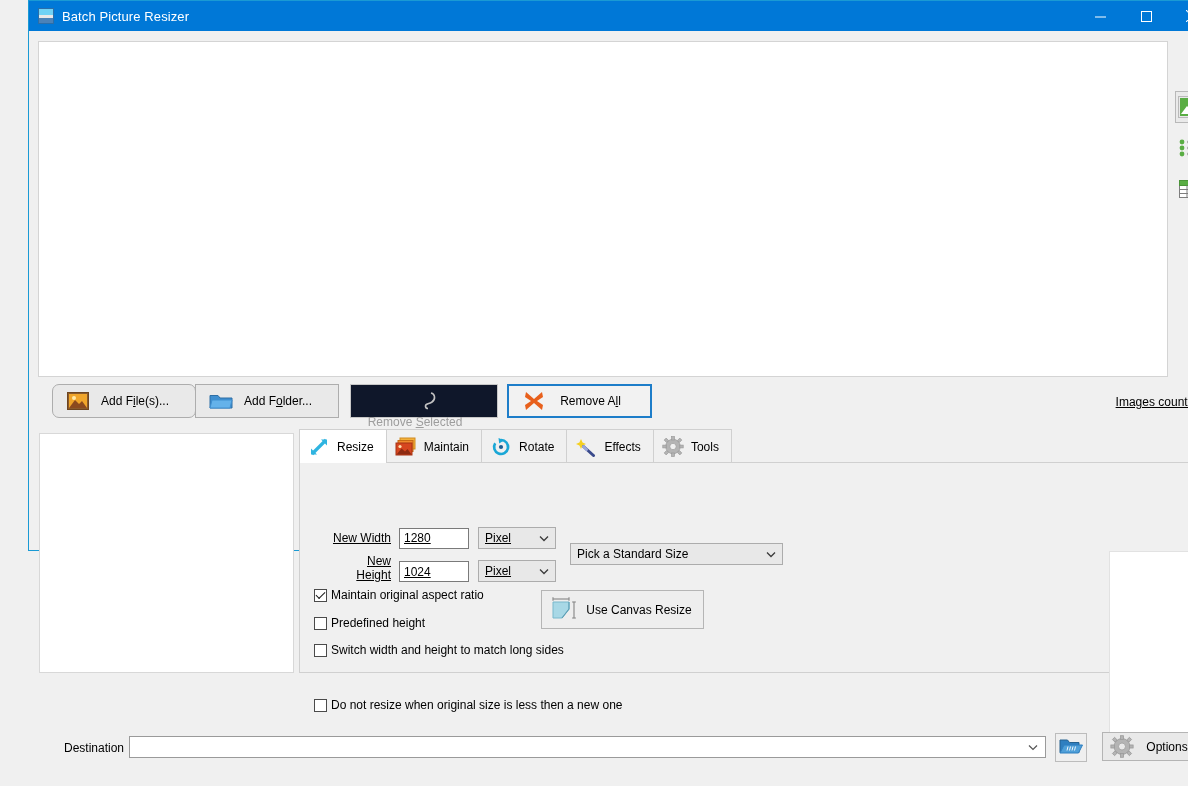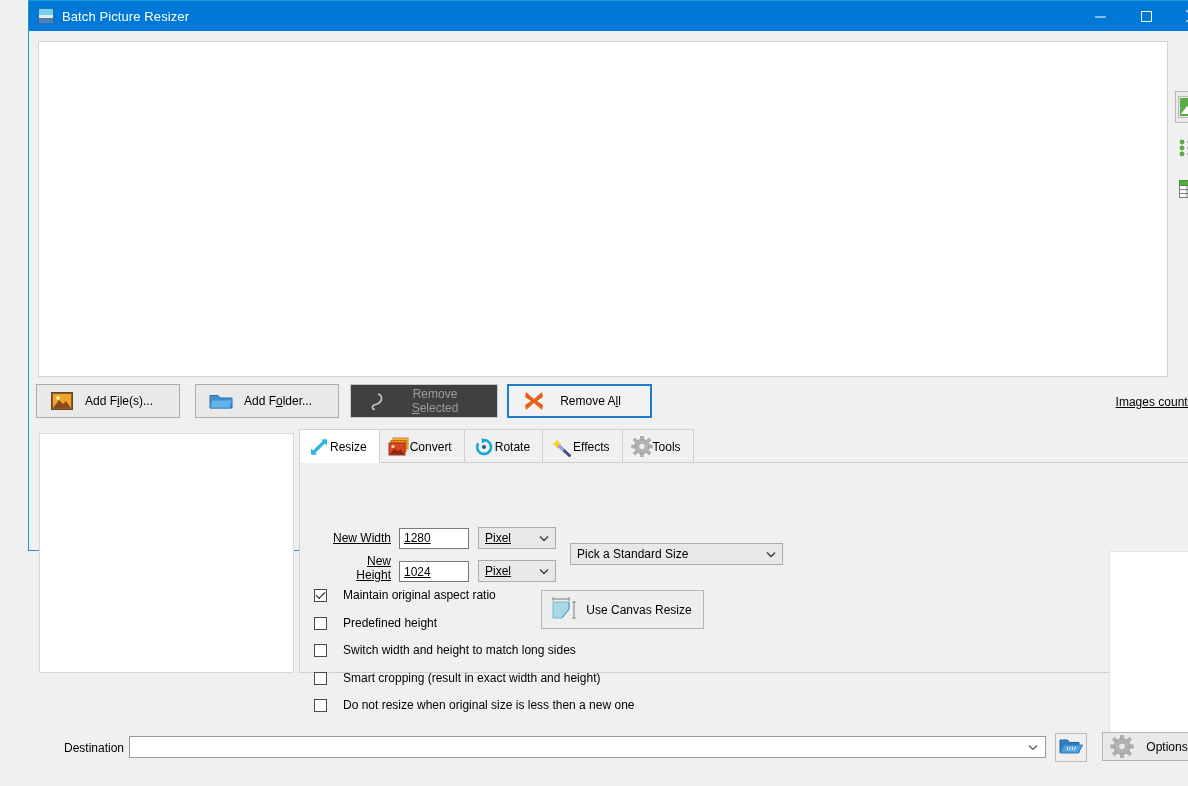--- a/index.html
+++ b/index.html
@@ -65,37 +65,37 @@
     position:absolute;left:0;top:353px;width:1188px;height:40px;
   }
   .tbtn{
     position:absolute;height:34px;box-sizing:border-box;
     border:1px solid #adadad;background:#e9e9e9;
     display:flex;align-items:center;
     font-size:12px;color:#000;
   }
   .tbtn .ic{width:30px;margin-left:10px;display:flex;align-items:center;justify-content:center;flex:0 0 30px;}
   .tbtn .lb{flex:1;text-align:center;padding-right:18px;}
-  .tbtn.disabled{color:#9d9d9d;background:#404040;border-color:#c7c7c7;}
+  .tbtn.disabled{color:#9d9d9d;background:#0f172a;border-color:#c7c7c7;flex-direction:column;}
   .tbtn.focus{border:2px solid #1d7dc9;background:#f2f2f2;}
   .imgcount{
     position:absolute;right:14px;top:364px;font-size:12px;color:#000;text-decoration:underline;
   }
   
   .previewpanel{
     position:absolute;left:10px;top:402px;width:255px;height:240px;
     background:#fff;border:1px solid #d8d8d8;box-sizing:border-box;
   }
   
   .tabwrap{position:absolute;left:270px;top:398px;width:908px;height:244px;}
   .tabstrip{position:absolute;left:0;top:0;height:34px;display:flex;}
   .tab{
     height:34px;box-sizing:border-box;
     border:1px solid #d0d0d0;border-bottom:none;background:#f0f0f0;
-    display:flex;align-items:center;padding:0 12px 0 8px;
+    display:flex;align-items:center;padding:0 12px 0 8px;gap:7px;
     font-size:12px;margin-right:-1px;
   }
   .tab.active{background:#fff;border-color:#d0d0d0;position:relative;z-index:3;}
   .tab .tabico{width:22px;height:22px;display:flex;align-items:center;justify-content:center;flex:0 0 22px;}
   .tabpanel{
     position:absolute;left:0;top:33px;width:908px;height:211px;
     background:#f0f0f0;border:1px solid #d0d0d0;box-sizing:border-box;
   }
   .whitepad{
     position:absolute;right:9px;top:88px;width:88px;height:200px;
@@ -108,21 +108,21 @@
     width:70px;height:21px;box-sizing:border-box;
     border:1px solid #7a7a7a;background:#fff;font-size:12px;
     padding:1px 4px;font-family:"Liberation Sans", sans-serif;color:#000;
   }
   .combo{
     height:22px;box-sizing:border-box;border:1px solid #acacac;background:#e8e8e8;
     display:flex;align-items:center;font-size:12px;padding-left:6px;color:#000;
   }
   .combo .cv{flex:1;}
   .combo .arr{width:22px;display:flex;align-items:center;justify-content:center;color:#3b3b3b;}
-  .cbrow{position:absolute;display:flex;align-items:center;gap:16px;font-size:12px;}
+  .cbrow{position:absolute;display:flex;align-items:center;gap:4px;font-size:12px;}
   .cbox{
     width:13px;height:13px;box-sizing:border-box;
     border:1px solid #4a4a4a;background:#fff;flex:0 0 13px;
     display:flex;align-items:center;justify-content:center;
   }
   .cbox.on::after{
     content:"";width:8px;height:4px;border-left:1.6px solid #1a1a1a;border-bottom:1.6px solid #1a1a1a;
     transform:rotate(-45deg) translate(1px,-1px);
   }
   .canvasbtn{
@@ -214,21 +214,21 @@
           <rect x="1.5" y="2.5" width="23" height="5" fill="#5aad44" stroke="#4a9437"></rect>
           <line x1="9" y1="7.5" x2="9" y2="19.5" stroke="#7e7e7e"></line>
           <line x1="17" y1="7.5" x2="17" y2="19.5" stroke="#7e7e7e"></line>
           <line x1="1.5" y1="11.5" x2="24.5" y2="11.5" stroke="#7e7e7e"></line>
           <line x1="1.5" y1="15.5" x2="24.5" y2="15.5" stroke="#7e7e7e"></line>
         </svg>
       </div>
     </div>
 
     <div class="toolrow">
-      <div class="tbtn" style="left:7px;top:0;width:144px;">
+      <div class="tbtn" style="left:23px;top:0;width:144px;border-radius:7px;">
         <span class="ic">
           <svg width="22" height="18" viewBox="0 0 22 18">
             <rect x="0.5" y="0.5" width="21" height="17" fill="#8a5a2b" stroke="#6d4520"></rect>
             <rect x="2" y="2" width="18" height="14" fill="#f0a52a"></rect>
             <circle cx="7" cy="6" r="2" fill="#ffe9a8"></circle>
             <path d="M2 16 L8 8 L12 12 L15 9 L20 16 Z" fill="#8c4a1e"></path>
           </svg>
         </span>
         <span class="lb">Add F<u class="acc">i</u>le(s)...</span>
       </div>
@@ -281,21 +281,21 @@
         <div class="tab">
           <span class="tabico">
             <svg width="22" height="20" viewBox="0 0 22 20">
               <rect x="5" y="1" width="15" height="11" fill="#f3b13b" stroke="#d08a20"></rect>
               <rect x="3" y="3.5" width="15" height="11" fill="#f08a2c" stroke="#c86a16"></rect>
               <rect x="1" y="6" width="16" height="12" fill="#d6461f" stroke="#a63315"></rect>
               <circle cx="5" cy="9.5" r="1.6" fill="#ffe2b0"></circle>
               <path d="M1.6 17.5 L6.5 11.5 L10 14.5 L12.5 12 L16.5 17.5 Z" fill="#8d2b12"></path>
             </svg>
           </span>
-          <span>Convert</span>
+          <span>Maintain</span>
         </div>
         <div class="tab">
           <span class="tabico">
             <svg width="20" height="20" viewBox="0 0 20 20">
               <path d="M10 3 A7 7 0 1 1 4.2 6.2" fill="none" stroke="#1aa7d6" stroke-width="2.6"></path>
               <path d="M7.5 1 L13 3.2 L8.2 6.5 Z" fill="#1aa7d6"></path>
               <circle cx="10" cy="10" r="2.1" fill="#1f5f93"></circle>
             </svg>
           </span>
           <span>Rotate</span>
@@ -375,24 +375,20 @@
       <span>Maintain original aspect ratio</span>
     </div>
     <div class="cbrow" style="left:285px;top:585px;">
       <span class="cbox"></span>
       <span>Predefined height</span>
     </div>
     <div class="cbrow" style="left:285px;top:612px;">
       <span class="cbox"></span>
       <span>Switch width and height to match long sides</span>
     </div>
-    <div class="cbrow" style="left:285px;top:640px;">
-      <span class="cbox"></span>
-      <span>Smart cropping (result in exact width and height)</span>
-    </div>
     <div class="cbrow" style="left:285px;top:667px;">
       <span class="cbox"></span>
       <span>Do not resize when original size is less then a new one</span>
     </div>
 
     <div class="canvasbtn">
       <span class="ic">
         <svg width="34" height="28" viewBox="0 0 34 28">
           <path d="M4 6 L20 6 L20 13 L13 22 L4 22 Z" fill="#a8d8e6" stroke="#79b8cc"></path>
           <path d="M20 6 L20 13 L13 22" fill="none" stroke="#5c9fb5" stroke-width="1.1"></path>

